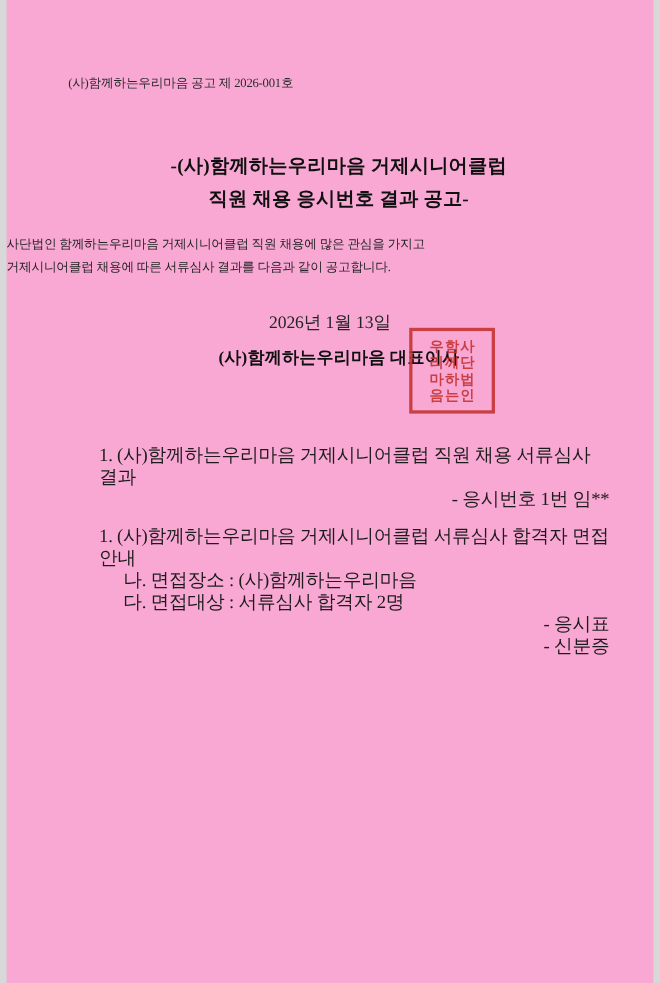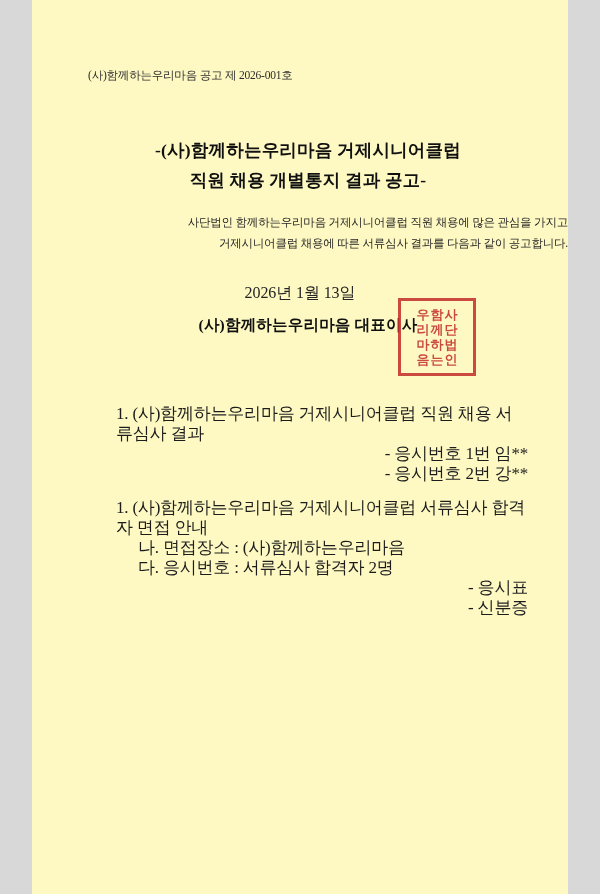--- a/index.html
+++ b/index.html
@@ -2,23 +2,23 @@
 <html><head>
 <meta charset="utf-8">
 <style>
   html, body {
     margin: 0;
     padding: 0;
     background: #d8d8d8;
   }
   .page {
     position: relative;
-    width: 536px;
+    width: 588px;
     height: 894px;
-    background: #fef9c3;
+    background: #f9a8d4;
     margin: 0 auto;
     overflow: hidden;
     font-family: "Liberation Serif", "DejaVu Serif", serif;
     color: #1a1a1a;
   }
   .doc-number {
     position: absolute;
     left: 56px;
     top: 68px;
     font-size: 11.5px;
@@ -37,21 +37,21 @@
     font-weight: bold;
     letter-spacing: 0.2px;
     line-height: 30px;
     color: #101010;
   }
   .intro-block {
     position: absolute;
     left: 0;
     right: 0;
     top: 212px;
-    text-align: right;
+    text-align: left;
   }
   .intro-line {
     font-size: 11.5px;
     line-height: 21px;
     letter-spacing: -0.2px;
     color: #242424;
   }
   .date-line {
     position: absolute;
     left: 0;
@@ -133,21 +133,21 @@
 </style>
 </head>
 <body>
 
 <div class="page">
 
   <div class="doc-number">(사)함께하는우리마음 공고 제 2026-001호</div>
 
   <div class="title-block">
     <div class="title-line">-(사)함께하는우리마음 거제시니어클럽</div>
-    <div class="title-line">직원 채용 개별통지 결과 공고-</div>
+    <div class="title-line">직원 채용 응시번호 결과 공고-</div>
   </div>
 
   <div class="intro-block">
     <div class="intro-line">사단법인 함께하는우리마음 거제시니어클럽 직원 채용에 많은 관심을 가지고</div>
     <div class="intro-line">거제시니어클럽 채용에 따른 서류심사 결과를 다음과 같이 공고합니다.</div>
   </div>
 
   <div class="date-line">2026년 1월 13일</div>
 
   <div class="signature-line">(사)함께하는우리마음 대표이사</div>
@@ -173,26 +173,25 @@
         <span>음</span>
       </div>
     </div>
   </div>
 
   <div class="body-block">
 
     <div class="section">
       <div class="section-title">1. (사)함께하는우리마음 거제시니어클럽 직원 채용 서류심사 결과</div>
       <div class="dash">- 응시번호 1번 임**</div>
-      <div class="dash">- 응시번호 2번 강**</div>
     </div>
 
     <div class="section">
       <div class="section-title">1. (사)함께하는우리마음 거제시니어클럽 서류심사 합격자 면접 안내</div>
       <div class="sub">나. 면접장소 : (사)함께하는우리마음</div>
-      <div class="sub">다. 응시번호 : 서류심사 합격자 2명</div>
+      <div class="sub">다. 면접대상 : 서류심사 합격자 2명</div>
       <div class="dash">- 응시표</div>
       <div class="dash">- 신분증</div>
     </div>
 
   </div>
 
 </div>
 
 </body></html>

